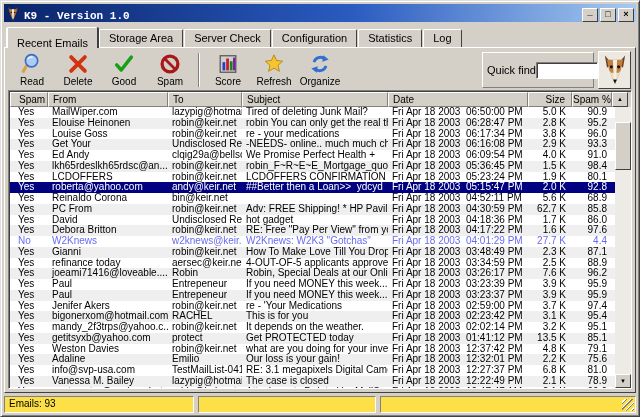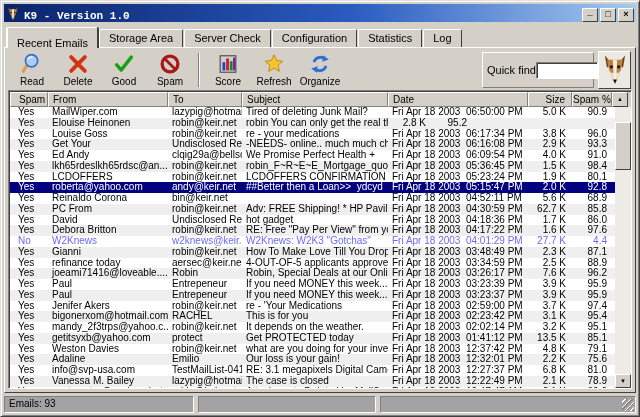--- a/index.html
+++ b/index.html
@@ -62,21 +62,21 @@
   .sbtn{height:14px;flex:none;background:#d4d0c8;border-top:1px solid #fff;border-left:1px solid #fff;border-right:1px solid #404040;border-bottom:1px solid #404040;
     font-size:6px;line-height:12px;text-align:center;color:#000;}
   .strack{flex:1;position:relative;}
   .sthumb{position:absolute;left:0;top:15px;width:16px;height:48px;background:#d4d0c8;
     border-top:1px solid #fff;border-left:1px solid #fff;border-right:1px solid #404040;border-bottom:1px solid #404040;}
   .hupbtn{width:16px;height:15px;flex:none;background:#d4d0c8;border-top:1px solid #fff;border-left:1px solid #fff;border-right:1px solid #404040;border-bottom:1px solid #404040;
     font-size:6px;line-height:13px;text-align:center;}
   
   .statusbar{height:17px;flex:none;margin-top:3px;display:flex;gap:4px;align-items:stretch;}
   .spanel{border-top:1px solid #808080;border-left:1px solid #808080;border-right:1px solid #fff;border-bottom:1px solid #fff;
-    font-size:10px;line-height:14px;padding:0 4px;background:#a3a3a3;white-space:nowrap;overflow:hidden;}
+    font-size:10px;line-height:14px;padding:0 4px;background:#fde047;white-space:nowrap;overflow:hidden;}
   .sp1{width:190px;flex:none;}
   .sp2{width:178px;flex:none;}
   .sp3{flex:1;position:relative;}
   .grip{position:absolute;right:1px;bottom:1px;width:12px;height:12px;
     background:repeating-linear-gradient(135deg,transparent 0 2px,#fff 2px 3px,#808080 3px 4px);}
 </style>
 </head>
 <body>
 
 <div class="window">
@@ -226,20 +226,21 @@
               <div class="cell c-subject">Tired of deleting Junk Mail?</div>
               <div class="cell c-date">Fri Apr 18 2003  06:50:00 PM</div>
               <div class="cell c-size">5.0 K</div>
               <div class="cell c-score">90.9</div>
             </div>
             <div class="trow alt">
               <div class="cell c-spam">Yes</div>
               <div class="cell c-from">Elouise Heinonen</div>
               <div class="cell c-to">robin@keir.net</div>
               <div class="cell c-subject">robin You can only get the real thin...</div>
+              <div class="cell c-date">Fri Apr 18 2003  06:28:47 PM</div>
               <div class="cell c-size">2.8 K</div>
               <div class="cell c-score">95.2</div>
             </div>
             <div class="trow">
               <div class="cell c-spam">Yes</div>
               <div class="cell c-from">Louise Goss</div>
               <div class="cell c-to">robin@keir.net</div>
               <div class="cell c-subject">re - your medications</div>
               <div class="cell c-date">Fri Apr 18 2003  06:17:34 PM</div>
               <div class="cell c-size">3.8 K</div>

